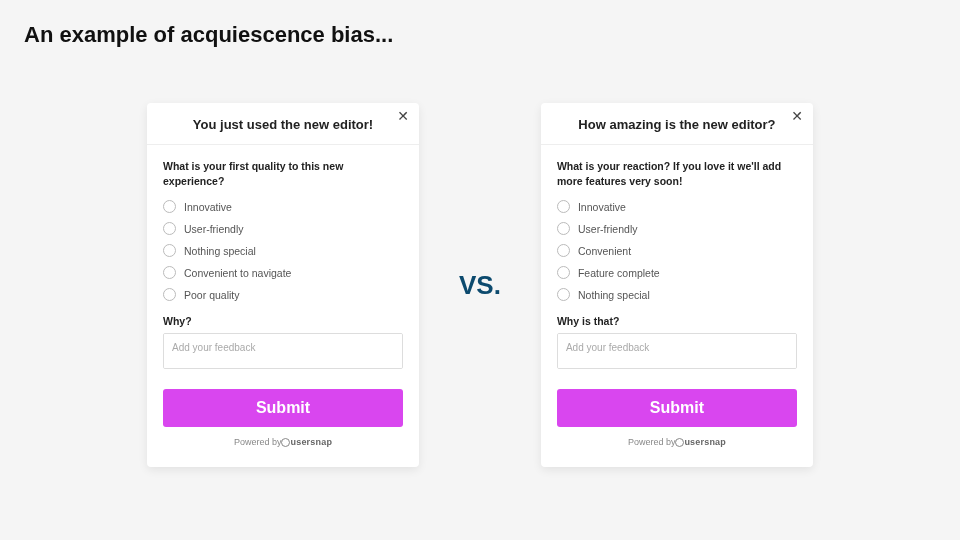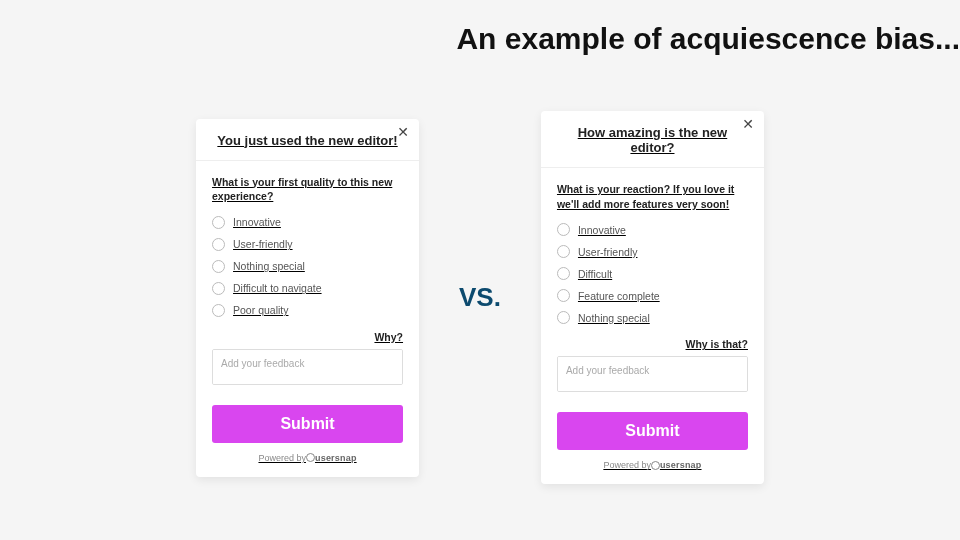--- a/index.html
+++ b/index.html
@@ -5,47 +5,46 @@
   * { box-sizing: border-box; margin: 0; padding: 0; }
   body {
     width: 960px;
     height: 540px;
     background: #f5f5f5;
     font-family: -apple-system, BlinkMacSystemFont, "Segoe UI", Arial, sans-serif;
     overflow: hidden;
     position: relative;
   }
   .page-title {
-    text-align: right;
-    font-size: 30px;
+    text-align: left;
+    font-size: 22px;
     font-weight: 800;
     color: #111;
     padding-top: 22px;
     margin-left: 24px;
   }
   .cards-row {
     display: flex;
     align-items: center;
     justify-content: center;
     gap: 40px;
     margin-top: 55px;
   }
   .vs {
     font-size: 26px;
     font-weight: 800;
     color: #0c4a6e;
   }
   .card {
-    width: 223px;
+    width: 272px;
     background: #fff;
     border-radius: 4px;
     box-shadow: 0 3px 10px rgba(0,0,0,0.08);
     position: relative;
-    padding-bottom: 4px;
-    text-decoration: underline;
+    padding-bottom: 10px;
   }
   .card-header {
     position: relative;
     padding: 14px 16px 12px 16px;
     border-bottom: 1px solid #eee;
     text-align: center;
   }
   .card-title {
     font-size: 13px;
     font-weight: 700;
@@ -91,21 +90,20 @@
   }
   .option-label {
     font-size: 10.5px;
     color: #555;
   }
   .why-label {
     font-size: 10.5px;
     font-weight: 700;
     color: #222;
     margin-bottom: 6px;
-    text-align: right;
   }
   .feedback-box {
     width: 100%;
     border: 1px solid #ddd;
     border-radius: 2px;
     padding: 8px 8px 18px 8px;
     font-size: 10px;
     color: #aaa;
     background: #fff;
     margin-bottom: 16px;
@@ -170,21 +168,21 @@
         <div class="option">
           <span class="radio"></span>
           <span class="option-label">User-friendly</span>
         </div>
         <div class="option">
           <span class="radio"></span>
           <span class="option-label">Nothing special</span>
         </div>
         <div class="option">
           <span class="radio"></span>
-          <span class="option-label">Difficult to navigate</span>
+          <span class="option-label">Convenient to navigate</span>
         </div>
         <div class="option">
           <span class="radio"></span>
           <span class="option-label">Poor quality</span>
         </div>
       </div>
       <div class="why-label">Why?</div>
       <textarea class="feedback-box" placeholder="Add your feedback" style=""></textarea>
       <button class="submit-btn">Submit</button>
       <div class="powered">
@@ -208,21 +206,21 @@
         <div class="option">
           <span class="radio"></span>
           <span class="option-label">Innovative</span>
         </div>
         <div class="option">
           <span class="radio"></span>
           <span class="option-label">User-friendly</span>
         </div>
         <div class="option">
           <span class="radio"></span>
-          <span class="option-label">Difficult</span>
+          <span class="option-label">Convenient</span>
         </div>
         <div class="option">
           <span class="radio"></span>
           <span class="option-label">Feature complete</span>
         </div>
         <div class="option">
           <span class="radio"></span>
           <span class="option-label">Nothing special</span>
         </div>
       </div>

